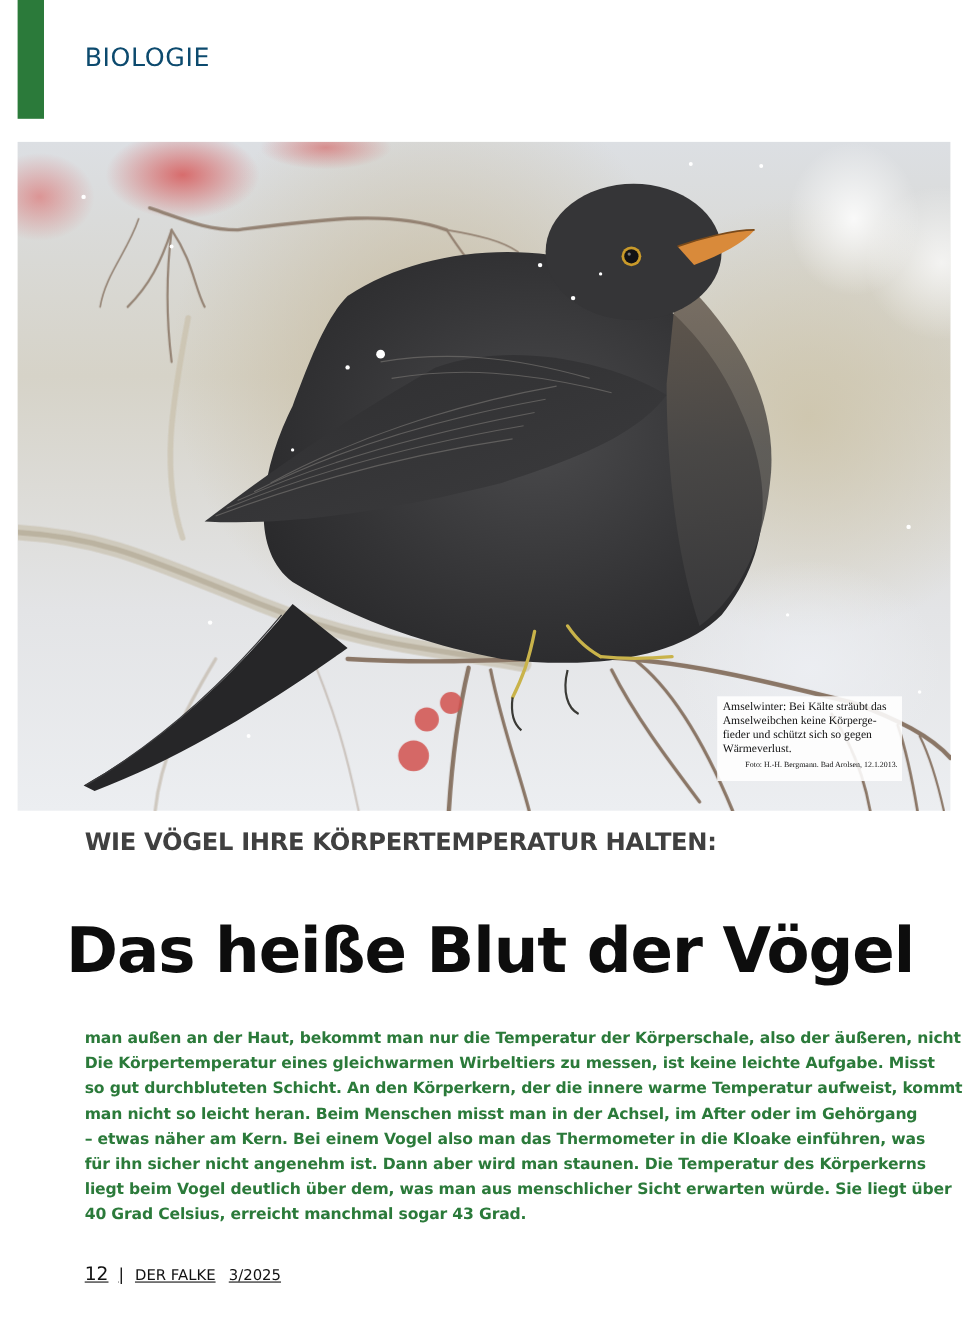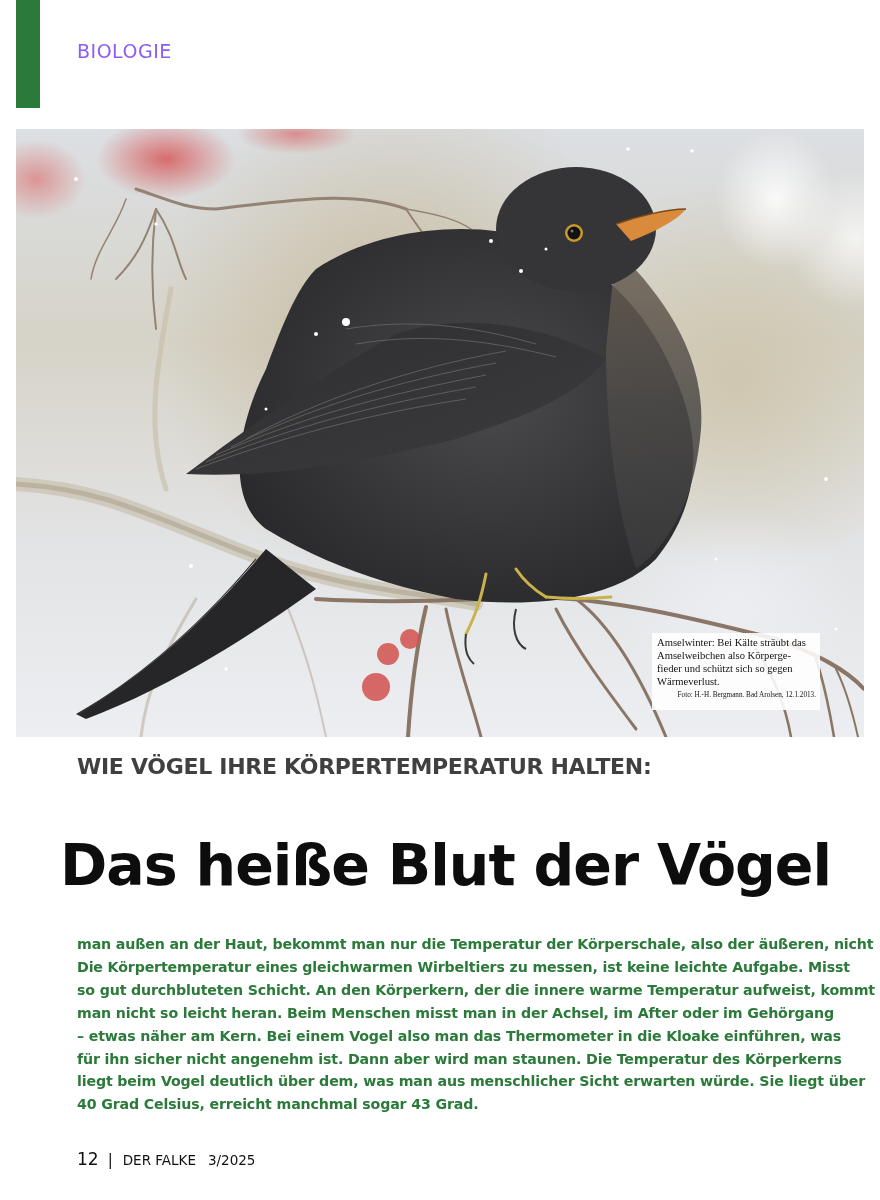--- a/index.html
+++ b/index.html
@@ -2,22 +2,22 @@
 <html><head>
   <meta charset="utf-8">
   <style>
     * { margin: 0; padding: 0; box-sizing: border-box; }
     html, body { width: 880px; height: 1200px; background: #ffffff; overflow: hidden; }
     body { position: relative; font-family: "DejaVu Sans", sans-serif; color: #111; }
 
     .section-bar { position: absolute; left: 16px; top: 0; width: 24px; height: 108px; background: #2b7a3a; }
     .section-label {
       position: absolute; left: 77px; top: 40px;
-      font-family: "DejaVu Sans", sans-serif; font-size: 19px; letter-spacing: 0.5px;
-      color: #8b5cf6; font-weight: normal; text-align: center;
+      font-family: "DejaVu Sans", sans-serif; font-size: 23px; letter-spacing: 0.5px;
+      color: #0c4a6e; font-weight: normal; text-align: center;
     }
 
     .photo {
       position: absolute; left: 16px; top: 129px; width: 848px; height: 608px; overflow: hidden;
       background:
         radial-gradient(ellipse 70px 40px at 150px 30px, rgba(214,70,70,0.75), rgba(214,70,70,0) 100%),
         radial-gradient(ellipse 50px 40px at 20px 50px, rgba(220,90,90,0.55), rgba(220,90,90,0) 100%),
         radial-gradient(ellipse 60px 20px at 280px 5px, rgba(214,80,80,0.55), rgba(214,80,80,0) 100%),
         radial-gradient(ellipse 60px 70px at 760px 70px, rgba(255,255,255,0.85), rgba(255,255,255,0) 100%),
         radial-gradient(ellipse 70px 70px at 840px 110px, rgba(255,255,255,0.7), rgba(255,255,255,0) 100%),
@@ -49,21 +49,21 @@
       letter-spacing: -1px; white-space: nowrap;
     }
     .lead {
       position: absolute; left: 77px; top: 933px; width: 744px;
       font-family: "DejaVu Sans", sans-serif; font-size: 14.2px; line-height: 22.9px; font-weight: bold;
       color: #2b7a3a; text-align: justify; letter-spacing: -0.15px;
     }
     .lead .ln { display: block; text-align-last: justify; white-space: nowrap; }
     .lead .ln.last { text-align-last: left; }
 
-    .footer { position: absolute; left: 77px; top: 1149px; display: flex; align-items: baseline; color: #111; font-family: "DejaVu Sans", sans-serif; }
+    .footer { position: absolute; left: 77px; top: 1149px; display: flex; align-items: baseline; color: #111; font-family: "DejaVu Sans", sans-serif; text-decoration: underline; }
     .footer .pg { font-size: 17px; }
     .footer .sep { font-size: 15px; margin: 0 10px 0 9px; }
     .footer .mag { font-size: 13.5px; }
     .footer .issue { font-size: 13.5px; margin-left: 12px; }
   </style>
 </head>
 <body>
 
 <div class="section-bar"></div>
 <div class="section-label">BIOLOGIE</div>
@@ -171,21 +171,21 @@
       <circle cx="140" cy="95" r="1.8"></circle>
       <circle cx="530" cy="120" r="1.5"></circle>
       <circle cx="250" cy="280" r="1.5"></circle>
       <circle cx="820" cy="500" r="1.6"></circle>
     </g>
   </svg>
 
   <div class="caption-box">
     <div class="caption-text">
       <div>Amselwinter: Bei Kälte sträubt das</div>
-      <div>Amselweibchen also Körperge-</div>
+      <div>Amselweibchen keine Körperge-</div>
       <div>fieder und schützt sich so gegen</div>
       <div>Wärmeverlust.</div>
     </div>
     <div class="caption-credit">Foto: H.-H. Bergmann. Bad Arolsen, 12.1.2013.</div>
   </div>
 </div>
 
 <div class="kicker">WIE VÖGEL IHRE KÖRPERTEMPERATUR HALTEN:</div>
 <div class="headline">Das heiße Blut der Vögel</div>
 

